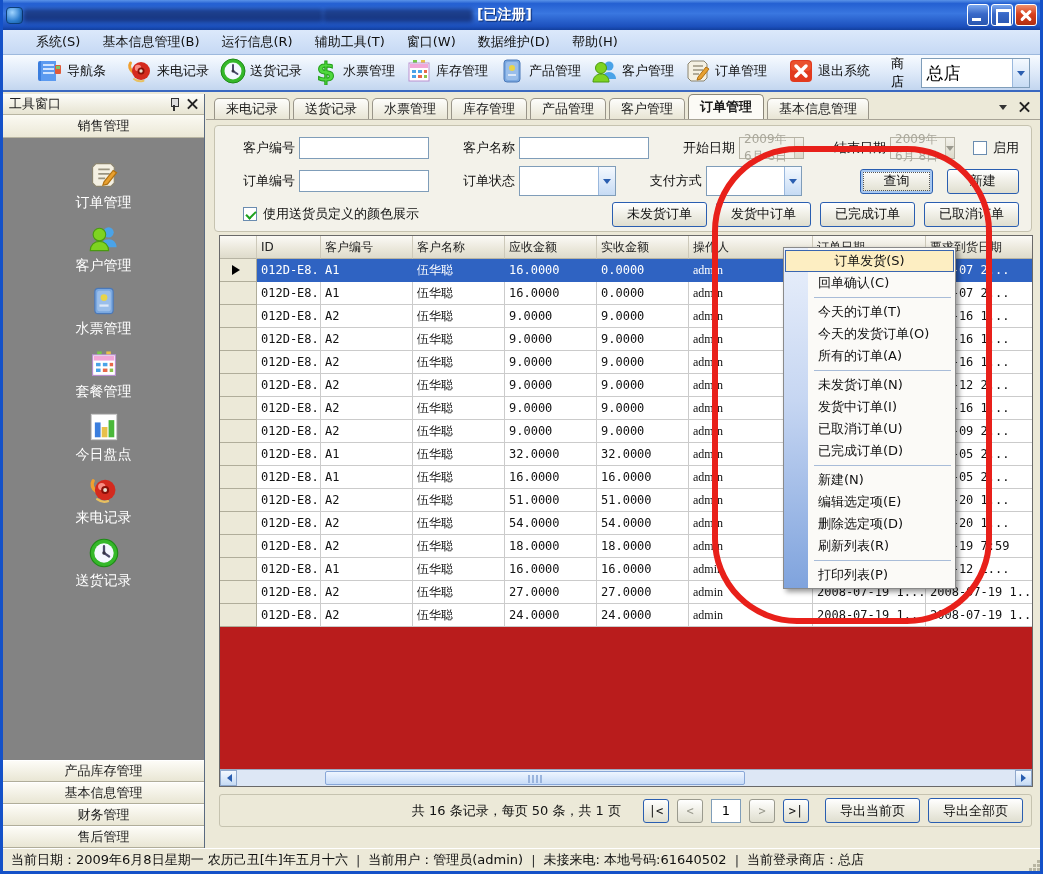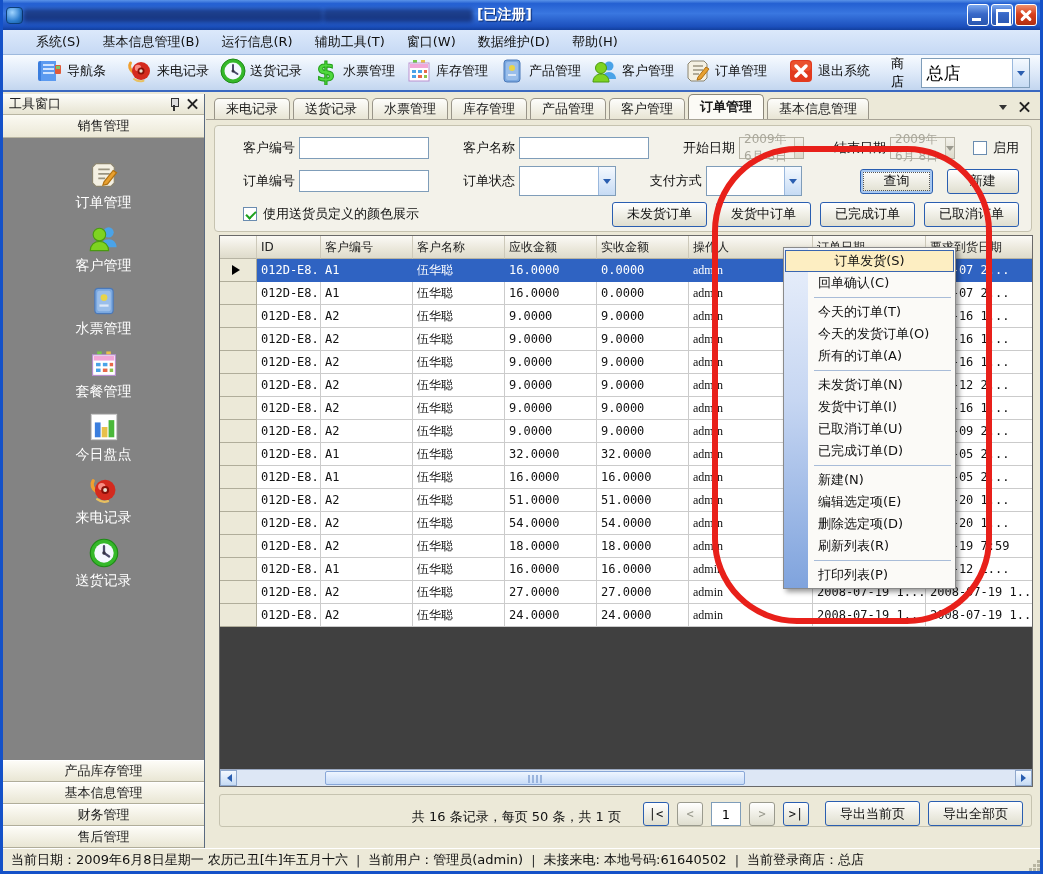--- a/index.html
+++ b/index.html
@@ -81,21 +81,21 @@
   .cb{width:14px;height:14px;background:#fff;border:1px solid #6a8cb0;position:relative;flex:0 0 auto;}
   .cb.checked::after{content:"";position:absolute;left:2px;top:3px;width:8px;height:4px;border-left:2px solid #1da11d;border-bottom:2px solid #1da11d;transform:rotate(-45deg);}
   .cb-lbl{margin-left:6px;white-space:nowrap;}
   .xpbtn{height:25px;padding:0 14px;background:linear-gradient(#ffffff,#f1f0e8 45%,#dfdecf);border:1px solid #2a5eb0;border-radius:3px;
     font-size:13px;color:#101010;display:inline-flex;align-items:center;justify-content:center;white-space:nowrap;}
   .xpbtn.focused{box-shadow:inset 0 0 0 2px #a8c8f0;outline:1px dotted #555;outline-offset:-4px;}
   .qbtns{margin-left:auto;display:flex;gap:9px;}
   .combo.w130{width:130px;margin-right:34px;}
 
   
-  .gridwrap{position:absolute;left:13px;top:141px;width:814px;height:552px;background:#404040;border:1px solid #696969;display:flex;flex-direction:column;}
+  .gridwrap{position:absolute;left:13px;top:141px;width:814px;height:552px;background:#b91c1c;border:1px solid #696969;display:flex;flex-direction:column;}
   .ghead{display:flex;height:23px;flex:0 0 auto;}
   .gh{background:linear-gradient(#fbfaf6,#eae7da 60%,#dedbcb);border-right:1px solid #cdc9ba;border-bottom:1px solid #b7b4a4;
     font-size:12px;color:#222;display:flex;align-items:center;padding:0 4px;overflow:hidden;white-space:nowrap;}
   .gbody{flex:0 0 auto;}
   .grow{display:flex;height:23px;}
   .gc{background:#fff;border-right:1px solid #cbcbcb;border-bottom:1px solid #cbcbcb;font-size:12px;
     font-family:"DejaVu Sans Mono","Liberation Mono",monospace;color:#111;display:flex;align-items:center;padding:0 4px;overflow:hidden;white-space:nowrap;}
   .gc.sel{background:#ece9d8;border-right:1px solid #b0ad9a;border-bottom:1px solid #b0ad9a;position:relative;}
   .grow:first-child .gc:not(.sel){background:#2f63c2;color:#fff;border-color:#2f63c2;}
   .grow:first-child .gc.sel::after{content:"";position:absolute;left:12px;top:6px;border-left:8px solid #000;border-top:5px solid transparent;border-bottom:5px solid transparent;}
@@ -105,21 +105,21 @@
   .sbtn{width:17px;height:100%;background:linear-gradient(#f4f9ff,#c6dbf4);border:1px solid #8fa8cc;display:flex;align-items:center;justify-content:center;}
   .sbtn.r{margin-left:auto;}
   .tri-l{width:0;height:0;border:4px solid transparent;border-right:5px solid #2a5eb0;margin-right:3px;}
   .tri-r{width:0;height:0;border:4px solid transparent;border-left:5px solid #2a5eb0;margin-left:3px;}
   .thumb{position:absolute;left:105px;top:1px;width:420px;height:14px;background:linear-gradient(#eef5ff,#c8dcf8);border:1px solid #88a7d8;border-radius:2px;}
   .thumb::after{content:"";position:absolute;left:50%;top:3px;width:14px;height:8px;transform:translateX(-50%);
     background:repeating-linear-gradient(90deg,#9ab4dd 0 2px,transparent 2px 4px);}
 
   
   .pagebar{position:absolute;left:13px;right:8px;top:700px;height:33px;border:1px solid #c6c3b0;border-radius:3px;background:#ece9d8;
-    display:flex;align-items:flex-end;justify-content:flex-end;gap:8px;padding:0 8px;font-size:13px;color:#111;}
+    display:flex;align-items:center;justify-content:flex-end;gap:8px;padding:0 8px;font-size:13px;color:#111;}
   .pg-sum{margin-right:14px;white-space:nowrap;}
   .navb{width:26px;height:24px;font-size:12px;font-family:"DejaVu Sans Mono",monospace;padding:0;}
   .navb.dis{border-color:#9a9a8e;color:#9a9a8e;}
   .pagebox{width:30px;height:24px;border:1px solid #7f9db9;background:#fff;text-align:center;font-size:13px;}
 
   
   .cmenu{position:absolute;left:783px;top:247px;width:173px;background:#fbfaf7;border:1px solid #8a8a8a;
     box-shadow:3px 3px 5px rgba(0,0,0,.4);z-index:40;padding:2px 0;}
   .cmenu::before{content:"";position:absolute;left:0;top:0;bottom:0;width:24px;background:linear-gradient(180deg,#eaf0fb 0%,#c6d6f2 45%,#7fa3dd 100%);}
   .cm-item{position:relative;height:22px;display:flex;align-items:center;padding-left:34px;font-size:13px;color:#101010;white-space:nowrap;}

